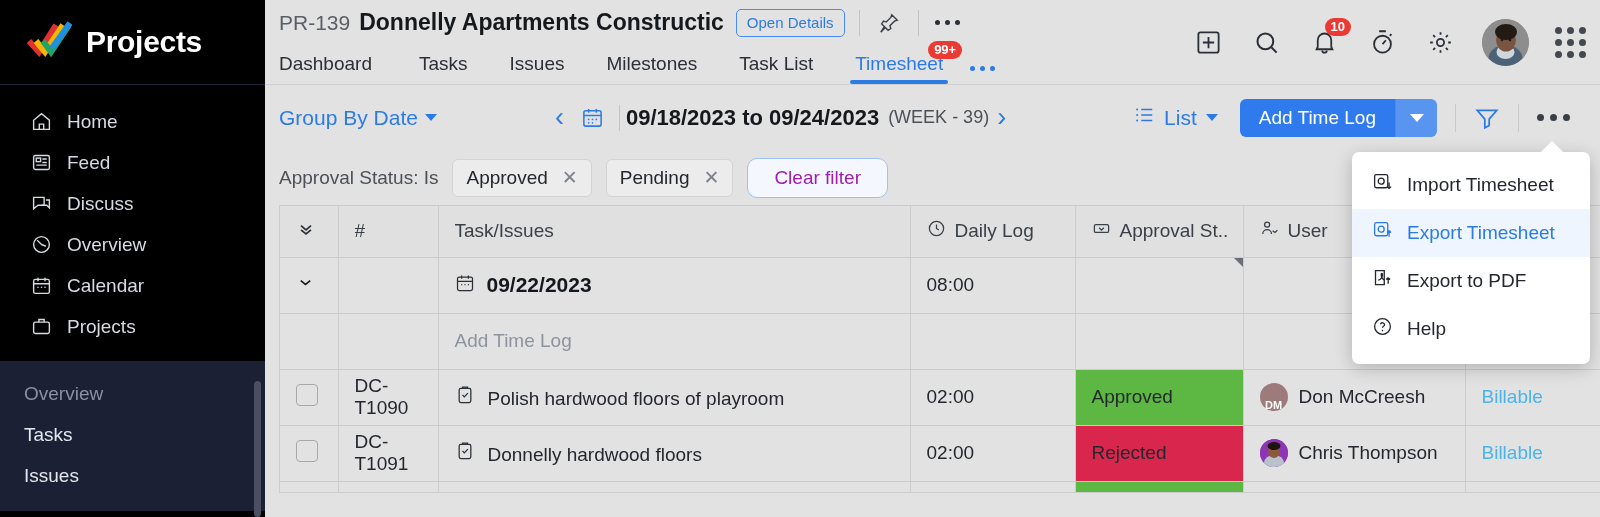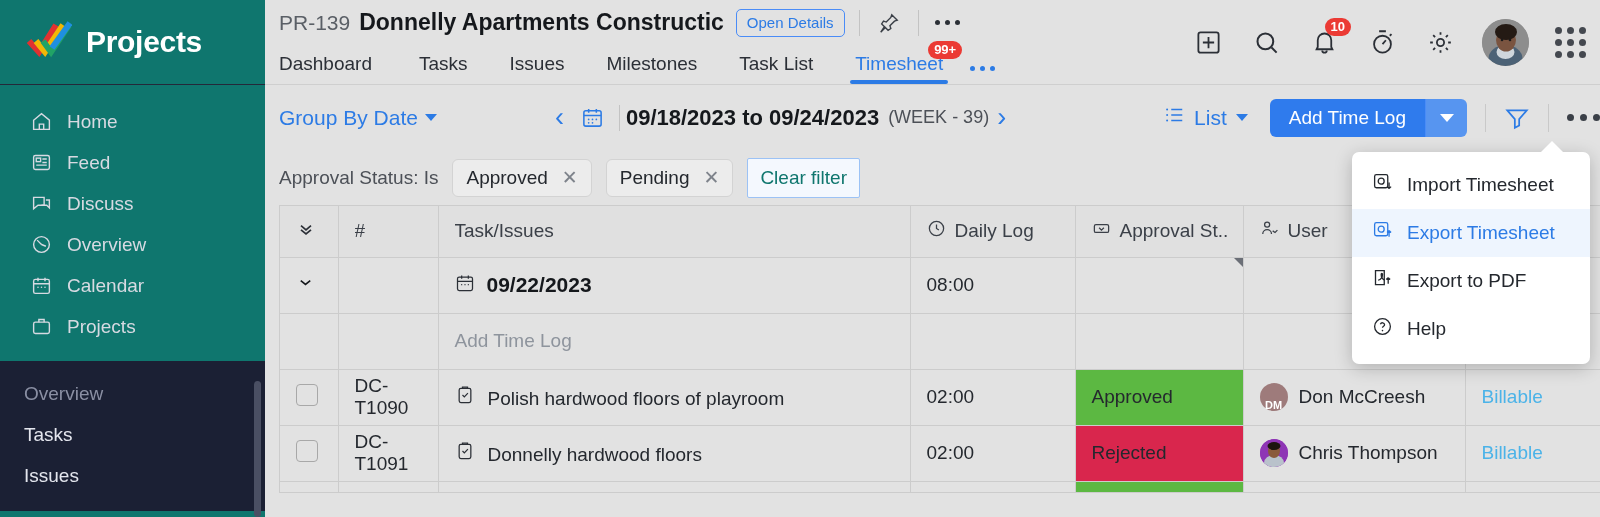--- a/index.html
+++ b/index.html
@@ -7,21 +7,21 @@
     width: 1600px; height: 517px;
     overflow: hidden;
     font-family: "Liberation Sans", sans-serif;
     background: #e2e2e2;
   }
   .app { display: flex; width: 1600px; height: 517px; position: relative; }
 
   
   .sidebar {
     width: 265px; height: 517px;
-    background: #0f766e;
+    background: #000000;
     flex: 0 0 265px;
     position: relative;
     overflow: hidden;
   }
   .brand {
     height: 85px;
     display: flex; align-items: center;
     padding-left: 26px;
     border-bottom: 1px solid #242839;
   }
@@ -176,21 +176,21 @@
     border-top:7px solid #2c7be5; display:block;
   }
   .date-nav { display:flex; align-items:center; margin-left: 110px; gap: 0; }
   .chev { color:#2c7be5; font-size:27px; line-height:1; cursor:pointer; padding: 0 8px; font-weight: 300;}
   .cal-btn { cursor:pointer; padding: 0 9px; display:flex; align-items:center; }
   .nav-sep { width:1px; height:26px; background:#c3c3c3; margin: 0 6px; }
   .date-range { font-size: 22px; font-weight: bold; color:#15181c; white-space:nowrap; }
   .week-lbl { font-size: 18px; color:#4c5057; margin-left: 9px; white-space:nowrap; }
 
   .toolbar-right {
-    position:absolute; right: 0; top:0; height:65px;
+    position:absolute; right: 30px; top:0; height:65px;
     display:flex; align-items:center;
   }
   .list-sel { display:flex; align-items:center; gap:9px; color:#2c7be5; font-size:21px; cursor:pointer; margin-right:22px;}
   .btn-primary {
     display:flex; align-items:stretch;
     border-radius:6px; overflow:hidden; cursor:pointer;
     height: 38px;
   }
   .btn-primary .lbl {
     background:#2f7bed; color:#fff; font-size:19px;
@@ -215,22 +215,22 @@
   }
   .flabel { font-size:19px; color:#4c5057; }
   .chip {
     display:flex; align-items:center; gap:14px;
     background:#ececec; border:1px solid #d3d3d3;
     border-radius:6px; padding: 7px 13px;
     font-size:19px; color:#24282e; cursor:pointer;
   }
   .chip .x { color:#7e838b; font-size:19px; line-height:1; }
   .clear-filter {
-    border:1px solid #9cc2f5; color:#0f766e; background:#f4f8fe;
-    border-radius:2px; padding: 8px 12px; font-size:19px; cursor:pointer;
+    border:1px solid #9cc2f5; color:#a21caf; background:#f4f8fe;
+    border-radius:10px; padding: 8px 26px; font-size:19px; cursor:pointer;
   }
 
   
   .table-wrap {
     margin-left: 14px;
     border: 1px solid #cccccc;
     border-right: none;
     background:#e2e2e2;
     height: 288px;
     overflow: hidden;

